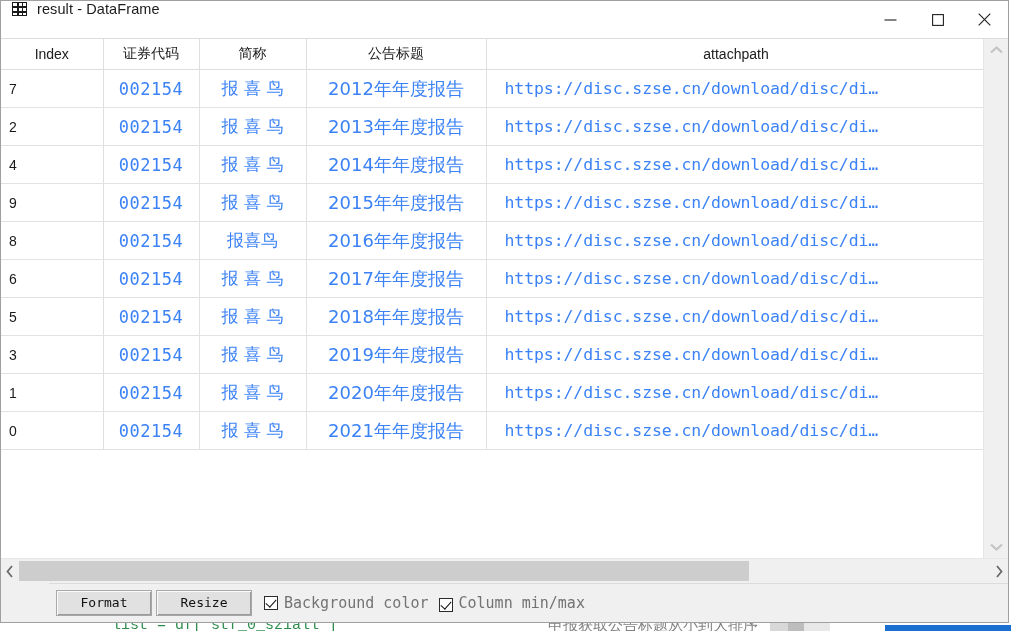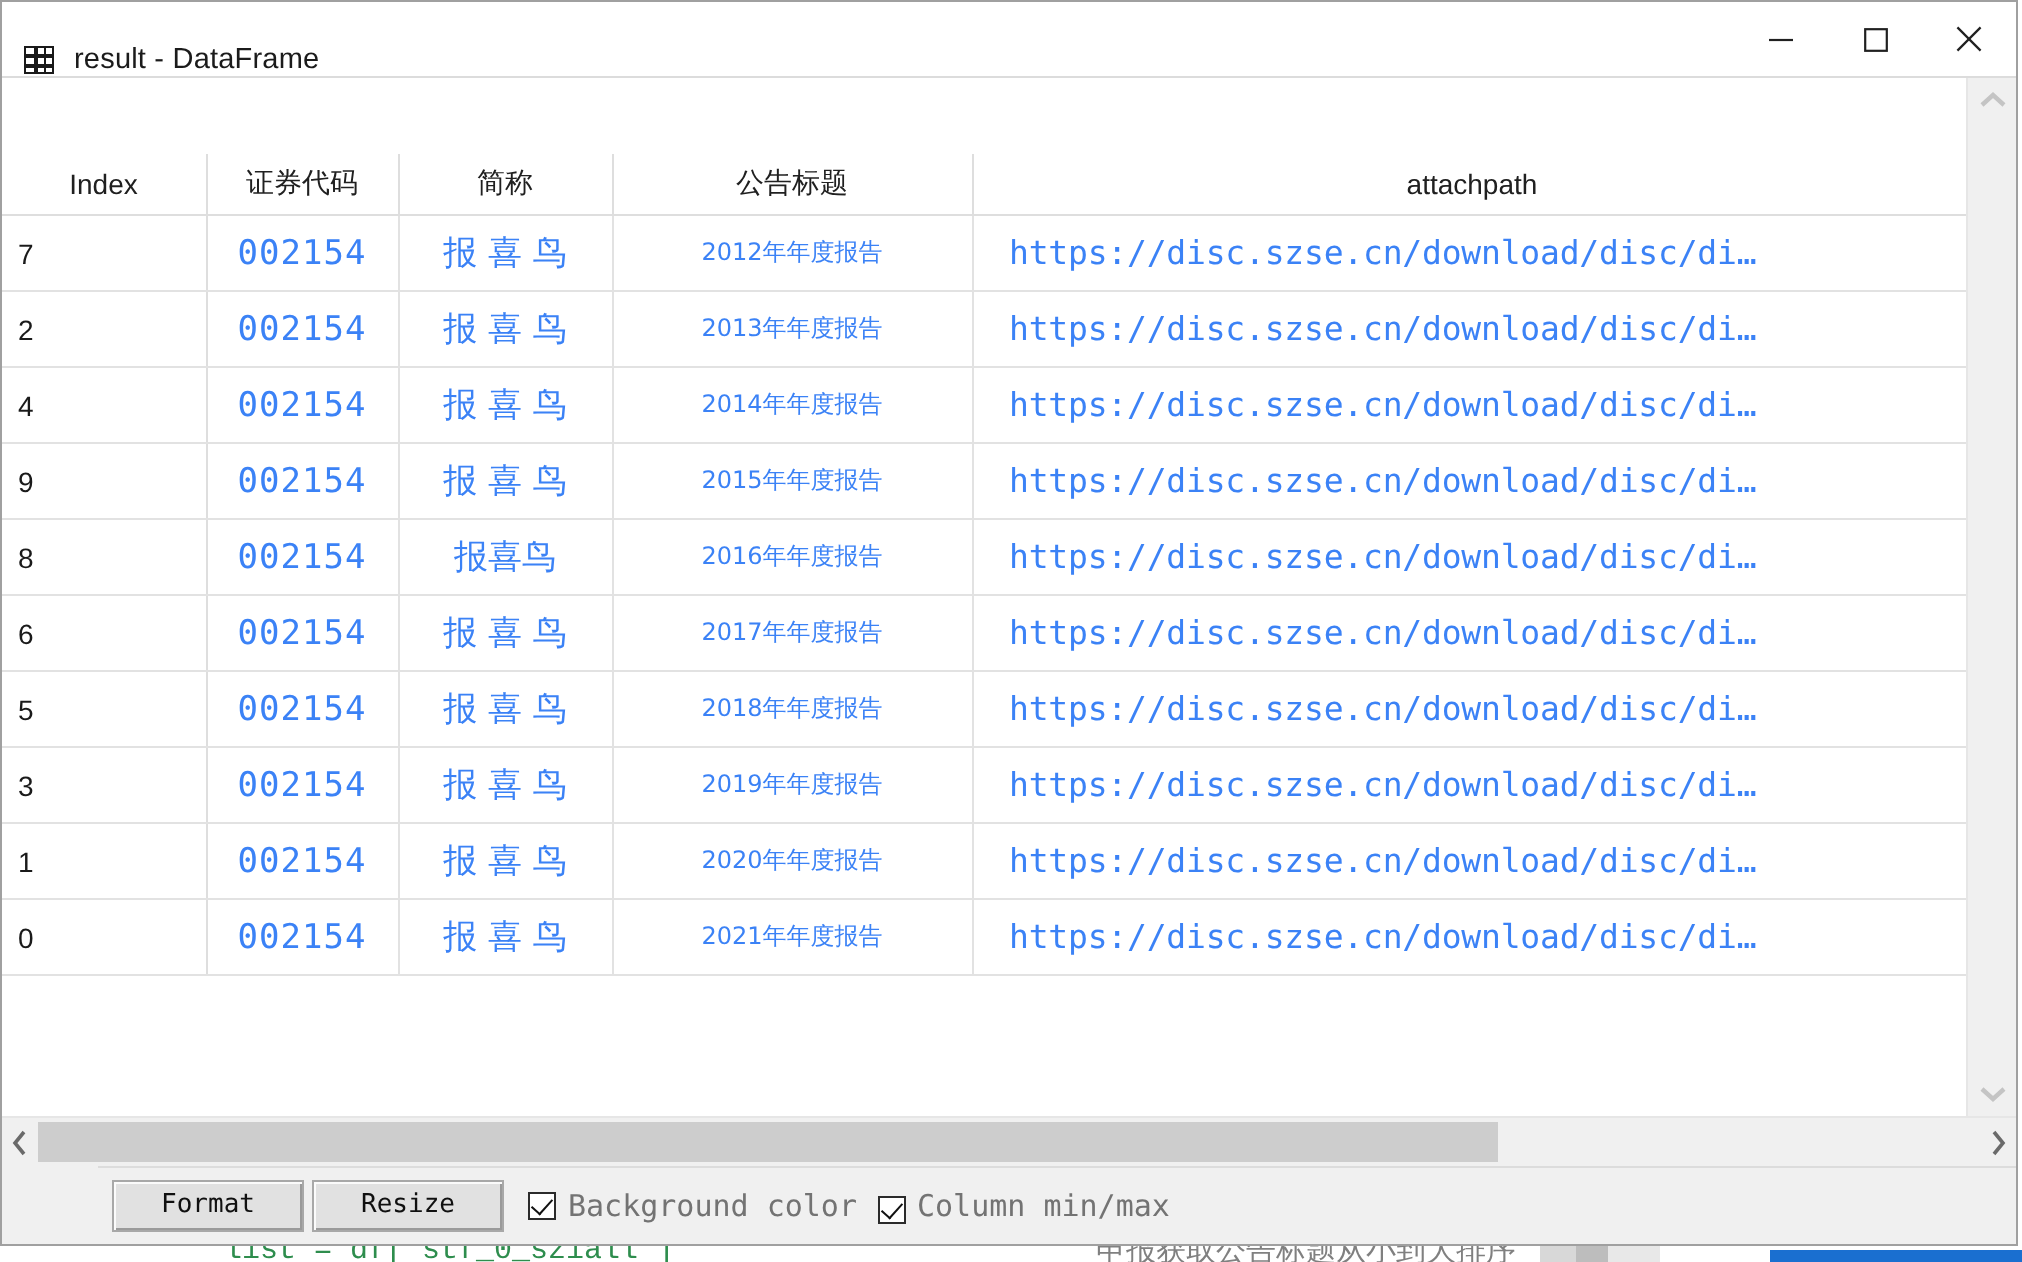--- a/index.html
+++ b/index.html
@@ -38,21 +38,21 @@
     background: #f0f0f0;
     border: 1px solid #a0a0a0;
     box-sizing: border-box;
     display: flex; flex-direction: column;
   }
 
   
   .titlebar {
     height: 37px; min-height: 37px;
     background: #ffffff;
-    display: flex; align-items: flex-end;
+    display: flex; align-items: flex-start;
     position: relative;
   }
   .title-icon {
     width: 16px; height: 16px;
     margin-left: 11px; margin-right: 9px;
     position: relative;
   }
   .title-icon .grid-outer {
     position: absolute; left: 0; top: 1px;
     width: 15px; height: 14px;
@@ -99,21 +99,20 @@
   .table-wrap {
     flex: 1;
     display: flex;
     overflow: hidden;
   }
   .table-scroll {
     flex: 1;
     position: relative;
     overflow: hidden;
     background: #ffffff;
-    margin-top: 38px;
   }
   table.df {
     border-collapse: collapse;
     table-layout: fixed;
     width: 985px;
     background: #ffffff;
   }
   table.df th {
     height: 30px;
     font-weight: normal;
@@ -151,21 +150,21 @@
     letter-spacing: .5px;
   }
   table.df td.c-name {
     text-align: center;
     font-family: "DejaVu Sans", sans-serif;
     font-size: 17px;
   }
   table.df td.c-title {
     text-align: center;
     font-family: "DejaVu Sans", sans-serif;
-    font-size: 12px;
+    font-size: 18px;
   }
   table.df td.c-path {
     text-align: left;
     padding-left: 18px;
     font-size: 16.5px;
     letter-spacing: -.1px;
   }
   .col-index  { width: 102px; }
   .col-code   { width: 96px; }
   .col-name   { width: 107px; }

